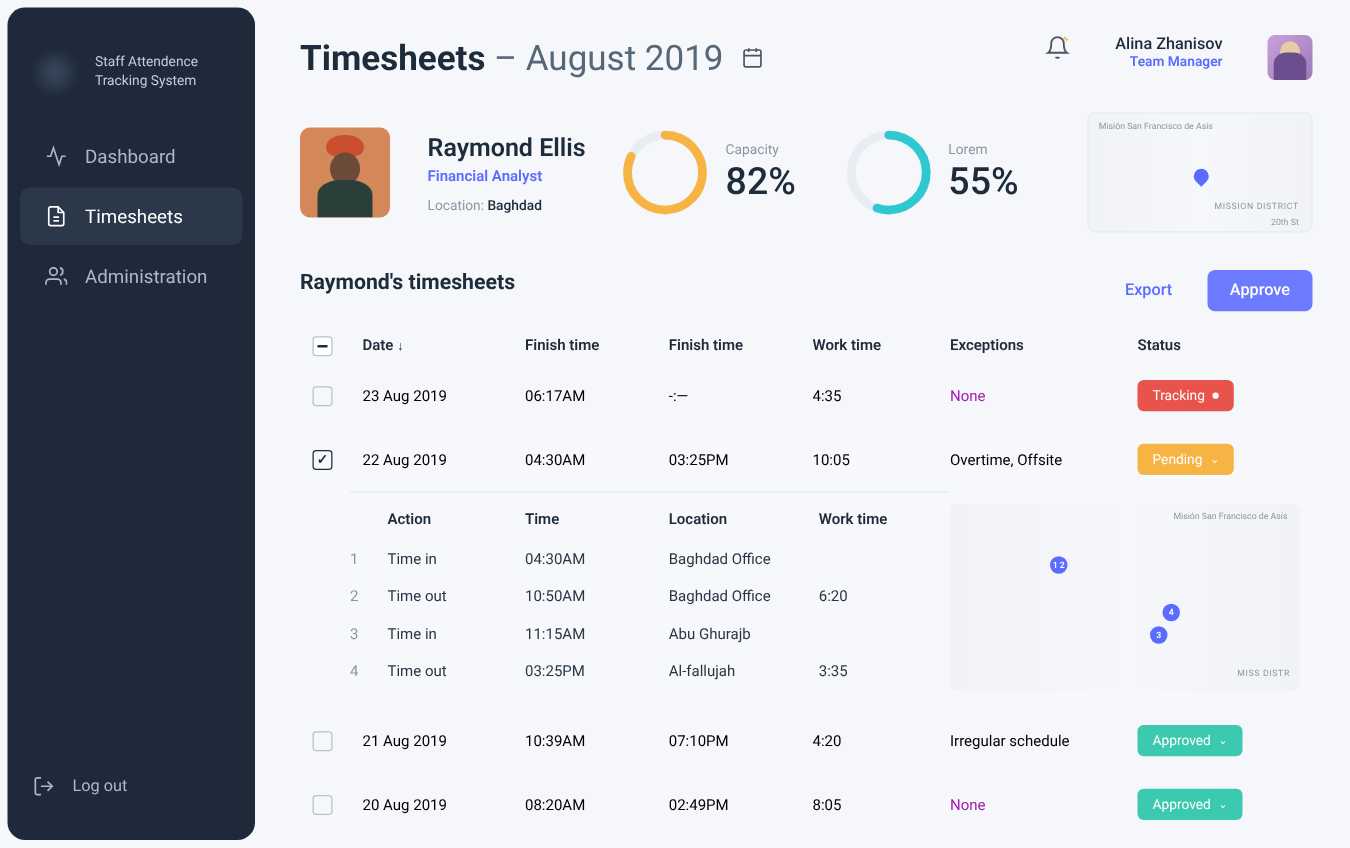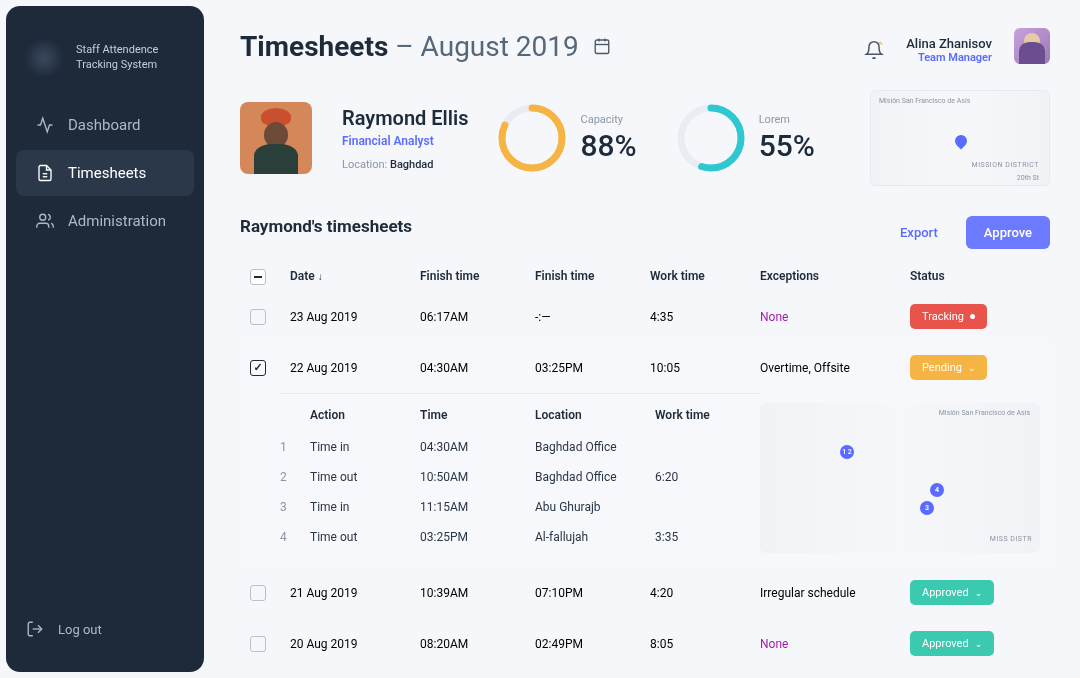--- a/index.html
+++ b/index.html
@@ -14,21 +14,21 @@
 .nav-item svg{width:18px;height:18px;margin-right:14px;stroke:currentColor;fill:none;stroke-width:1.8}
 .logout{display:flex;align-items:center;padding:14px 20px;color:#aeb8c6;font-size:13px;cursor:pointer}
 .logout svg{width:18px;height:18px;margin-right:14px;stroke:currentColor;fill:none;stroke-width:1.8}
 .main{flex:1;padding:28px 30px 0 30px;overflow:hidden}
 .header{display:flex;align-items:center;justify-content:space-between;margin-bottom:26px}
 .title-wrap{display:flex;align-items:center}
 .title{font-size:28px;color:#1d2b3a}
 .title .bold{font-weight:700}
 .title .light{font-weight:400;color:#56677a}
 .cal-icon{margin-left:14px}
-.header-right{display:flex;align-items:flex-end;gap:22px}
+.header-right{display:flex;align-items:flex-start;gap:36px}
 .bell{position:relative}
 .user-meta{text-align:right;font-size:13px}
 .user-name{color:#1d2b3a;font-weight:500}
 .user-role{color:#5a6bff;font-size:11px;font-weight:600}
 .avatar{width:36px;height:36px;border-radius:6px;background:linear-gradient(135deg,#c9a0dc 0%,#9b7bb8 100%);position:relative;overflow:hidden}
 .avatar::after{content:'';position:absolute;bottom:0;left:50%;transform:translateX(-50%);width:26px;height:22px;background:#6b4e8f;border-radius:40% 40% 0 0}
 .avatar::before{content:'';position:absolute;top:5px;left:50%;transform:translateX(-50%);width:16px;height:16px;background:#e8c9a8;border-radius:50%}
 .overview{display:flex;align-items:center;gap:30px;margin-bottom:30px}
 .emp-photo{width:72px;height:72px;border-radius:8px;background:#d4885a;position:relative;overflow:hidden}
 .emp-photo::before{content:'';position:absolute;top:6px;left:50%;transform:translateX(-50%);width:30px;height:18px;background:#c94f2e;border-radius:50% 50% 40% 40%}
@@ -173,21 +173,21 @@
     <div id="gauges-container" style="display:flex;gap:40px">
     <div class="gauge-wrap">
       <div class="gauge">
         <svg width="68" height="68">
               <circle cx="34" cy="34" r="30" stroke="#e9edf3" stroke-width="7" fill="none"></circle>
               <circle cx="34" cy="34" r="30" stroke="#f6b445" stroke-width="7" fill="none" stroke-dasharray="154.5663585566178 188.49555921538757" stroke-linecap="round"></circle>
             </svg>
       </div>
       <div class="gauge-meta">
         <div class="lbl">Capacity</div>
-        <div class="val">88%</div>
+        <div class="val">82%</div>
       </div>
     </div>
     <div class="gauge-wrap">
       <div class="gauge">
         <svg width="68" height="68">
               <circle cx="34" cy="34" r="30" stroke="#e9edf3" stroke-width="7" fill="none"></circle>
               <circle cx="34" cy="34" r="30" stroke="#2fc7d0" stroke-width="7" fill="none" stroke-dasharray="103.67255756846316 188.49555921538757" stroke-linecap="round"></circle>
             </svg>
       </div>
       <div class="gauge-meta">

